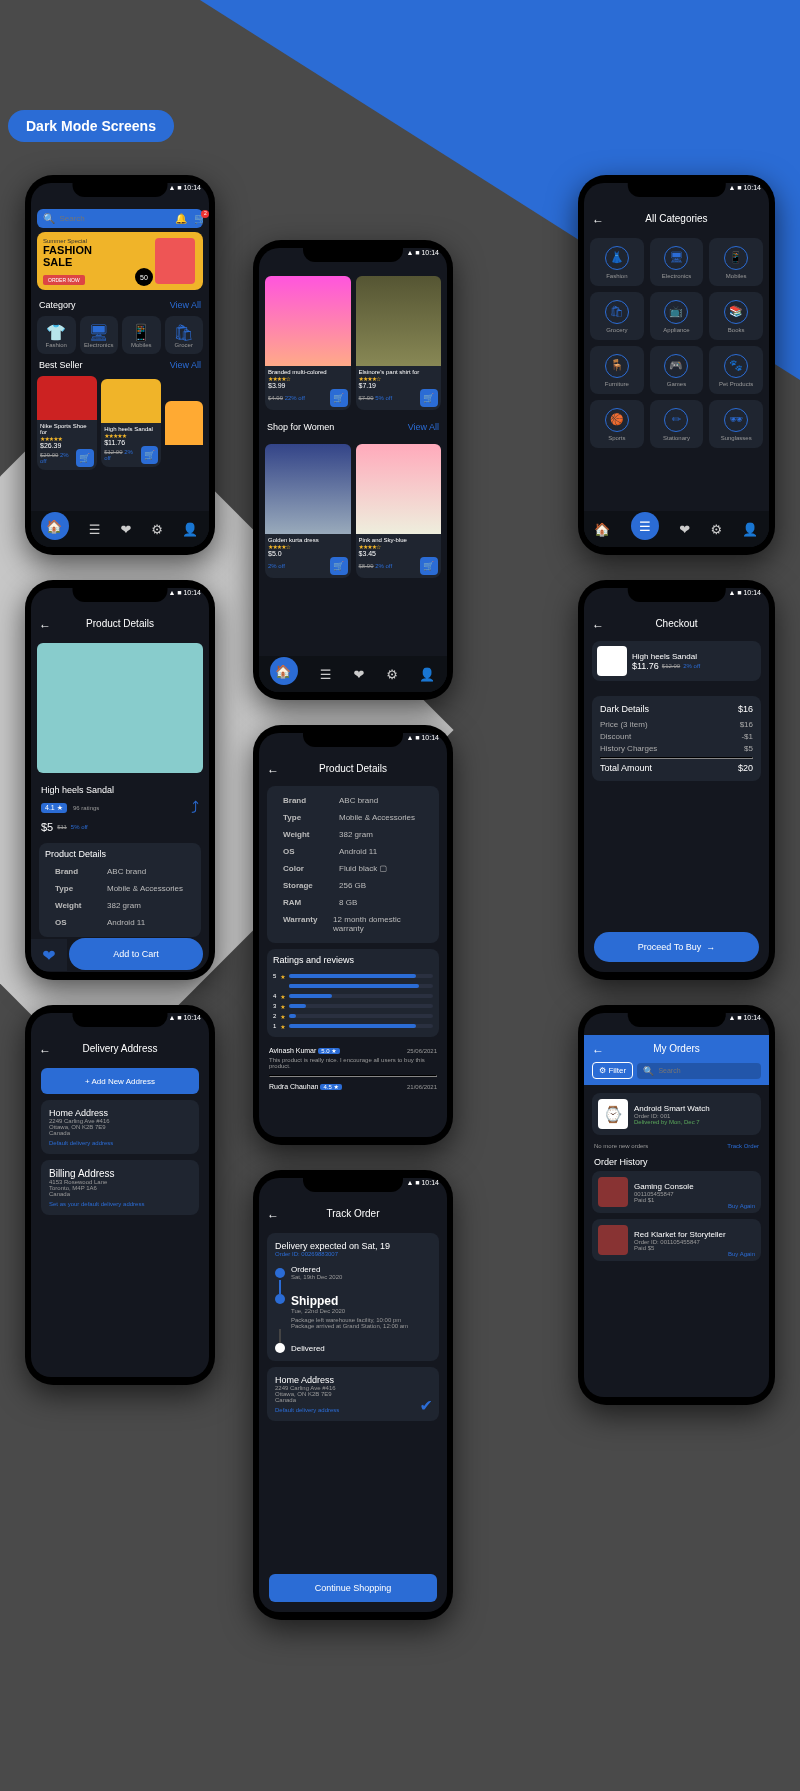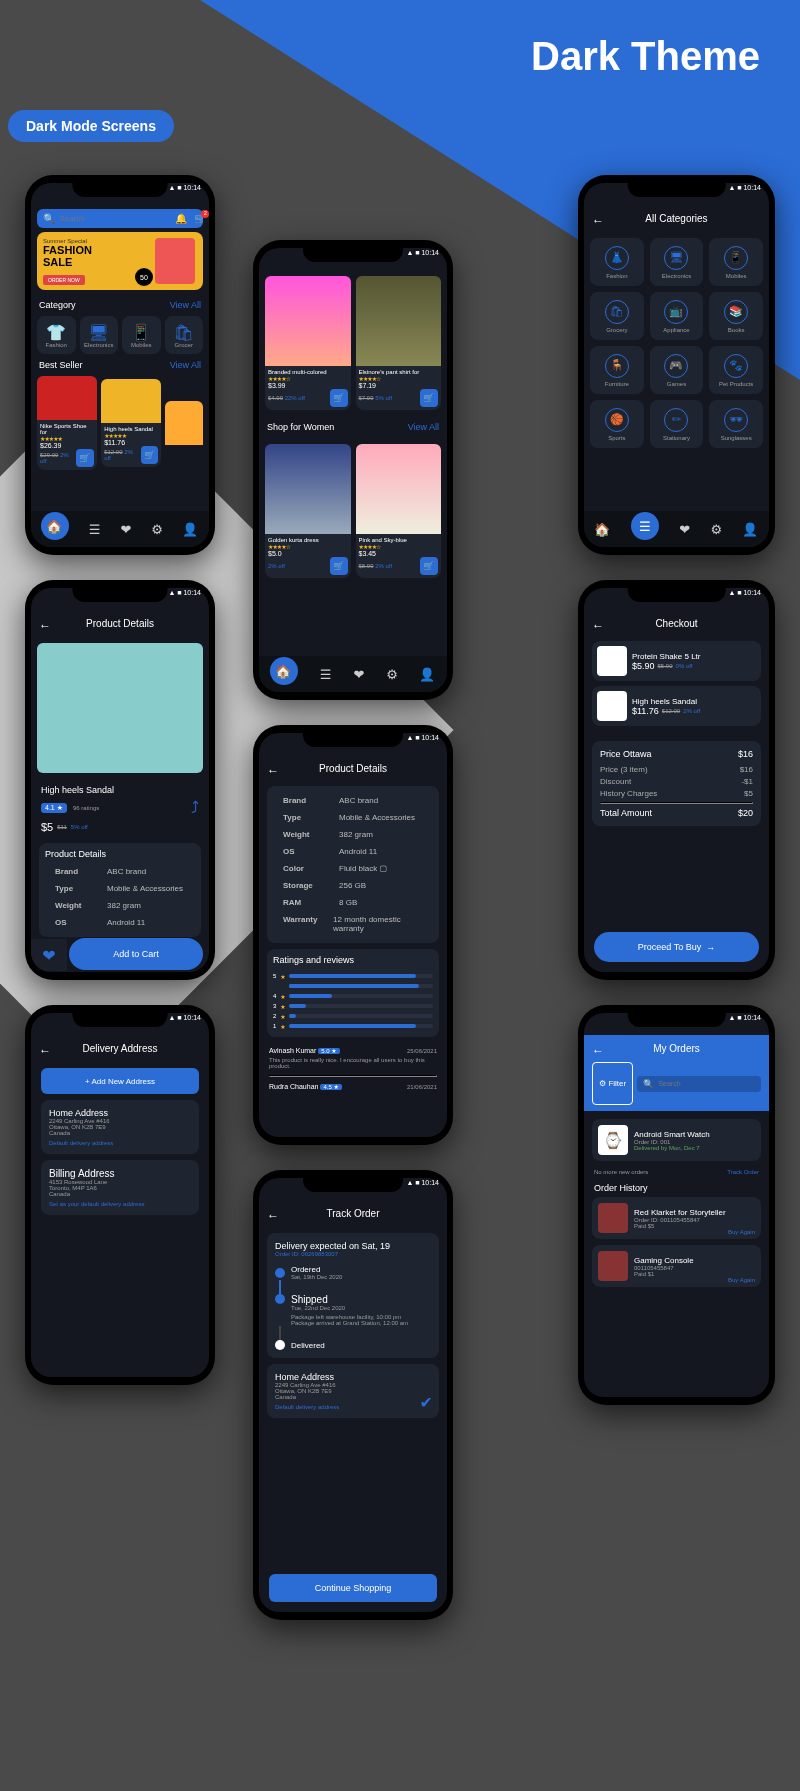--- a/index.html
+++ b/index.html
@@ -38,21 +38,20 @@
 .timeline-dot { width: 10px; height: 10px; background: #2b6cd5; border-radius: 50%; }
 .timeline-line { width: 2px; background: #2b6cd5; margin-left: 4px; }
 </style>
 </head>
 <body>
 
 <div class="bg-triangle"></div>
 <div class="bg-triangle2"></div>
 <div class="badge-dark">Dark Mode Screens</div>
 <div class="title">
-  <div>Dark Theme</div>
 </div>
 
 <div class="phone" style="top:175px; left:25px; width:190px; height:380px;">
   <div class="screen">
     <div class="row" style="background:#2b6cd5; margin:4px 6px; border-radius:6px; padding:4px 6px;">
       <span style="color:#fff; font-size:10px;">🔍</span>
       <input style="flex: 1 1 0%; background: transparent; border: 0px; color: rgb(255, 255, 255); font-size: 8px; margin-left: 4px;" placeholder="Search">
       <span style="color:#fff; font-size:10px; margin:0 6px;">🔔</span>
       <span style="color:#fff; font-size:10px; position:relative;">🛒<span style="position:absolute;top:-3px;right:-3px;background:#e33;width:8px;height:8px;border-radius:50%;font-size:5px;text-align:center;">2</span></span>
     </div>
@@ -314,43 +313,32 @@
 <div class="phone" style="top:580px; right:25px; width:197px; height:400px;">
   <div class="screen">
     <div class="hdr">
         <span class="back">←</span>
         <span>Checkout</span>
       </div>
     <div id="checkout-items" style="padding:4px 8px;">
         <div class="card row" style="padding:5px; gap:5px; margin-bottom:5px;">
           <div style="width:30px;height:30px;background:#fff;border-radius:4px;"></div>
           <div style="flex:1;">
-            <div style="color:#fff;font-size:8px;">Protein Shake 5 Ltr</div>
-            <div class="row" style="gap:3px;">
-              <span style="color:#fff;font-size:9px;">$5.90</span>
-              <span class="xs muted"><s>$5.90</s></span>
-              <span class="xs blue">0% off</span>
-            </div>
-          </div>
-        </div>
-        <div class="card row" style="padding:5px; gap:5px; margin-bottom:5px;">
-          <div style="width:30px;height:30px;background:#fff;border-radius:4px;"></div>
-          <div style="flex:1;">
             <div style="color:#fff;font-size:8px;">High heels Sandal</div>
             <div class="row" style="gap:3px;">
               <span style="color:#fff;font-size:9px;">$11.76</span>
               <span class="xs muted"><s>$12.00</s></span>
               <span class="xs blue">2% off</span>
             </div>
           </div>
         </div>
       </div>
     <div class="card" style="margin:6px 8px; padding:8px;">
       <div class="row" style="justify-content:space-between; color:#fff; font-size:9px; margin-bottom:6px;">
-          <span>Price Ottawa</span>
+          <span>Dark Details</span>
           <span>$16</span>
         </div>
       <div id="checkout-rows">
           <div class="row" style="justify-content:space-between; color:#aaa; font-size:8px; margin:3px 0;">
             <span>Price (3 item)</span>
             <span>$16</span>
           </div>
           <div class="row" style="justify-content:space-between; color:#aaa; font-size:8px; margin:3px 0;">
             <span>Discount</span>
             <span>-$1</span>
@@ -494,21 +482,21 @@
 </div>
 
 <div class="phone" style="top:1005px; right:25px; width:197px; height:400px;">
   <div class="screen">
     <div style="background:#2b6cd5; padding-bottom:6px;">
       <div class="hdr" style="background:#2b6cd5;">
           <span class="back">←</span>
           <span>My Orders</span>
         </div>
       <div class="row" style="gap:4px; padding:0 8px;">
-        <div style="border:1px solid #fff; border-radius:4px; padding:16px 6px; color:#fff; font-size:8px;">⚙ <span>Filter</span></div>
+        <div style="border:1px solid #fff; border-radius:4px; padding:3px 6px; color:#fff; font-size:8px;">⚙ <span>Filter</span></div>
         <div class="row" style="flex:1; background:rgba(0,0,0,0.2); border-radius:4px; padding:3px 6px;">
             <span style="color:#fff; font-size:9px;">🔍</span>
             <input style="flex: 1 1 0%; background: transparent; border: 0px; font-size: 7px; color: rgb(255, 255, 255); margin-left: 4px;" placeholder="Search">
           </div>
       </div>
     </div>
     <div class="card row" style="margin:8px; padding:6px; gap:6px;">
       <div style="width:30px; height:30px; background:#fff; border-radius:4px; display:flex; align-items:center; justify-content:center;">⌚</div>
       <div style="flex:1;">
         <div style="color:#fff; font-size:8px;">Android Smart Watch</div>
@@ -518,32 +506,32 @@
     </div>
     <div class="row" style="justify-content:space-between; padding:0 10px;">
       <span class="xs muted">No more new orders</span>
       <span class="xs blue">Track Order</span>
     </div>
     <div style="color:#fff; font-size:9px; padding:8px 10px 4px;">Order History</div>
     <div id="order-history" style="padding:0 8px;">
         <div class="card row" style="padding:6px; gap:6px; margin-bottom:6px; position:relative;">
           <div style="width:30px;height:30px;background:#833;border-radius:4px;"></div>
           <div style="flex:1;">
+            <div style="color:#fff;font-size:8px;">Gaming Console</div>
+            <div class="xs muted">001105455847</div>
+            <div class="xs muted">Paid $1</div>
+          </div>
+          <span class="xs blue" style="position:absolute;right:6px;bottom:4px;">Buy Again</span>
+        </div>
+        <div class="card row" style="padding:6px; gap:6px; margin-bottom:6px; position:relative;">
+          <div style="width:30px;height:30px;background:#833;border-radius:4px;"></div>
+          <div style="flex:1;">
             <div style="color:#fff;font-size:8px;">Red Klarket for Storyteller</div>
             <div class="xs muted">Order ID: 001105455847</div>
             <div class="xs muted">Paid $5</div>
-          </div>
-          <span class="xs blue" style="position:absolute;right:6px;bottom:4px;">Buy Again</span>
-        </div>
-        <div class="card row" style="padding:6px; gap:6px; margin-bottom:6px; position:relative;">
-          <div style="width:30px;height:30px;background:#833;border-radius:4px;"></div>
-          <div style="flex:1;">
-            <div style="color:#fff;font-size:8px;">Gaming Console</div>
-            <div class="xs muted">001105455847</div>
-            <div class="xs muted">Paid $1</div>
           </div>
           <span class="xs blue" style="position:absolute;right:6px;bottom:4px;">Buy Again</span>
         </div>
       </div>
   </div>
 </div>
 
 <div class="phone" style="top:1170px; left:253px; width:200px; height:450px;">
   <div class="screen">
     <div class="hdr">
@@ -558,21 +546,21 @@
             <div class="timeline-dot"></div>
             <div>
               <div style="color:#fff; font-size:8px;">Ordered</div>
               <div class="xs muted">Sat, 19th Dec 2020</div>
             </div>
           </div>
         <div class="timeline-line" style="height:14px;"></div>
         <div class="row" style="gap:6px; align-items:flex-start;">
             <div class="timeline-dot"></div>
             <div>
-              <div style="color:#fff; font-size:10px;">Shipped</div>
+              <div style="color:#fff; font-size:12px;font-weight:bold;">Shipped</div>
               <div class="xs muted">Tue, 22nd Dec 2020</div>
               <div class="xs muted" style="margin-top:3px;">Package left warehouse facility, 10:00 pm</div>
               <div class="xs muted">Package arrived at Grand Station, 12:00 am</div>
             </div>
           </div>
         <div class="timeline-line" style="height:14px; background:#444;"></div>
         <div class="row" style="gap:6px;">
             <div class="timeline-dot" style="background:#fff;"></div>
             <div style="color:#fff; font-size:8px;">Delivered</div>
           </div>

